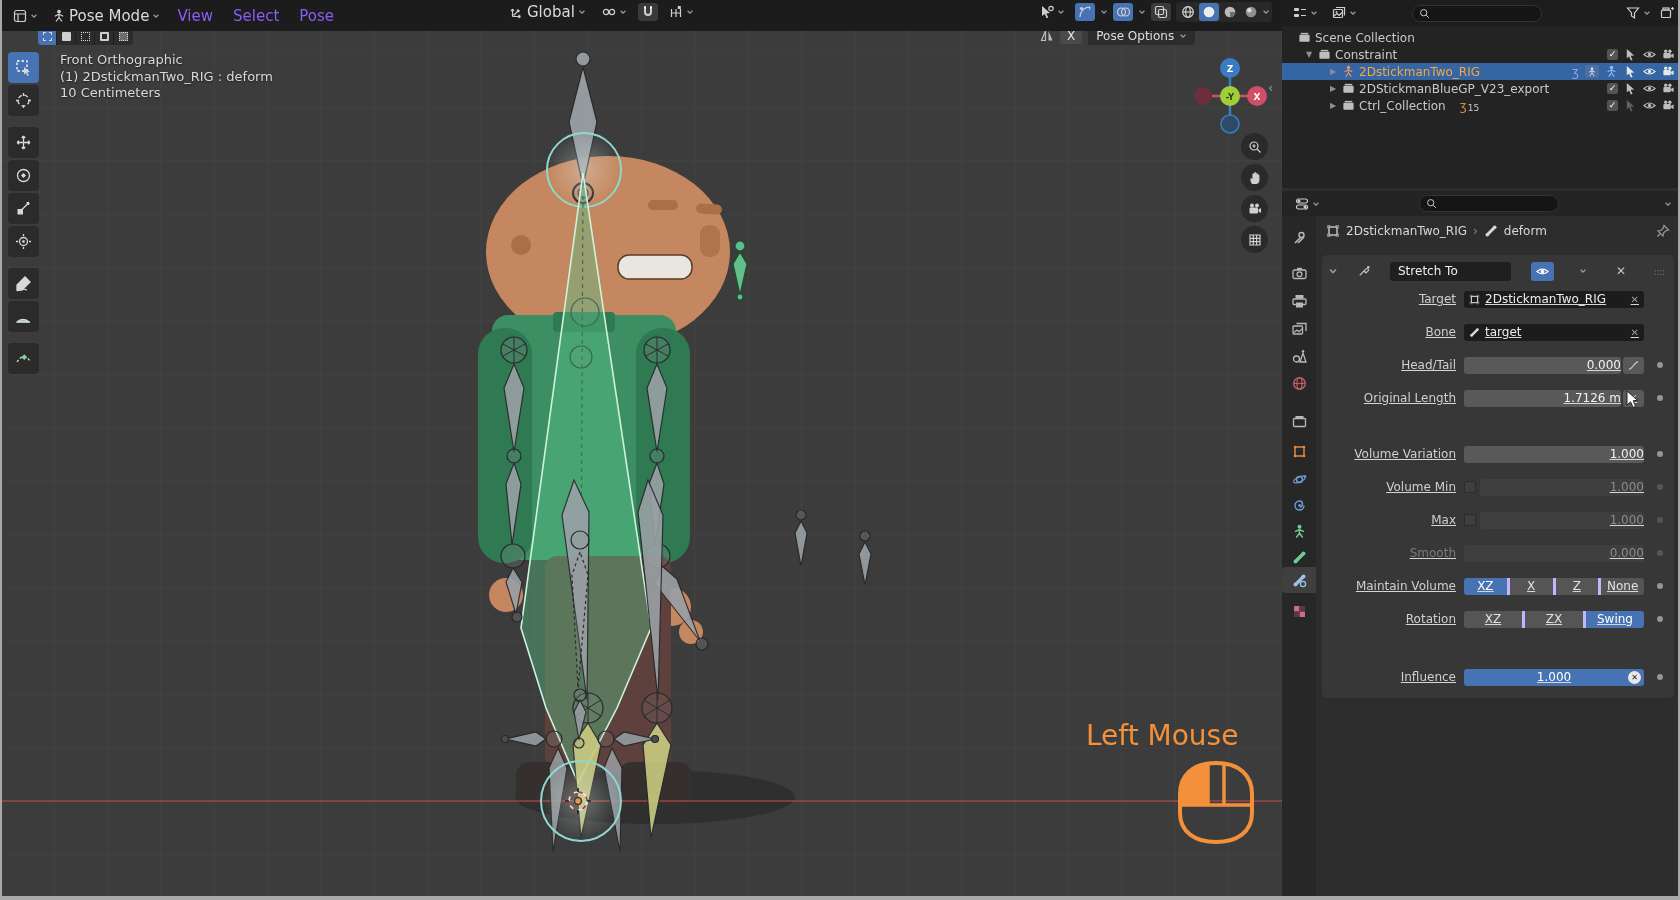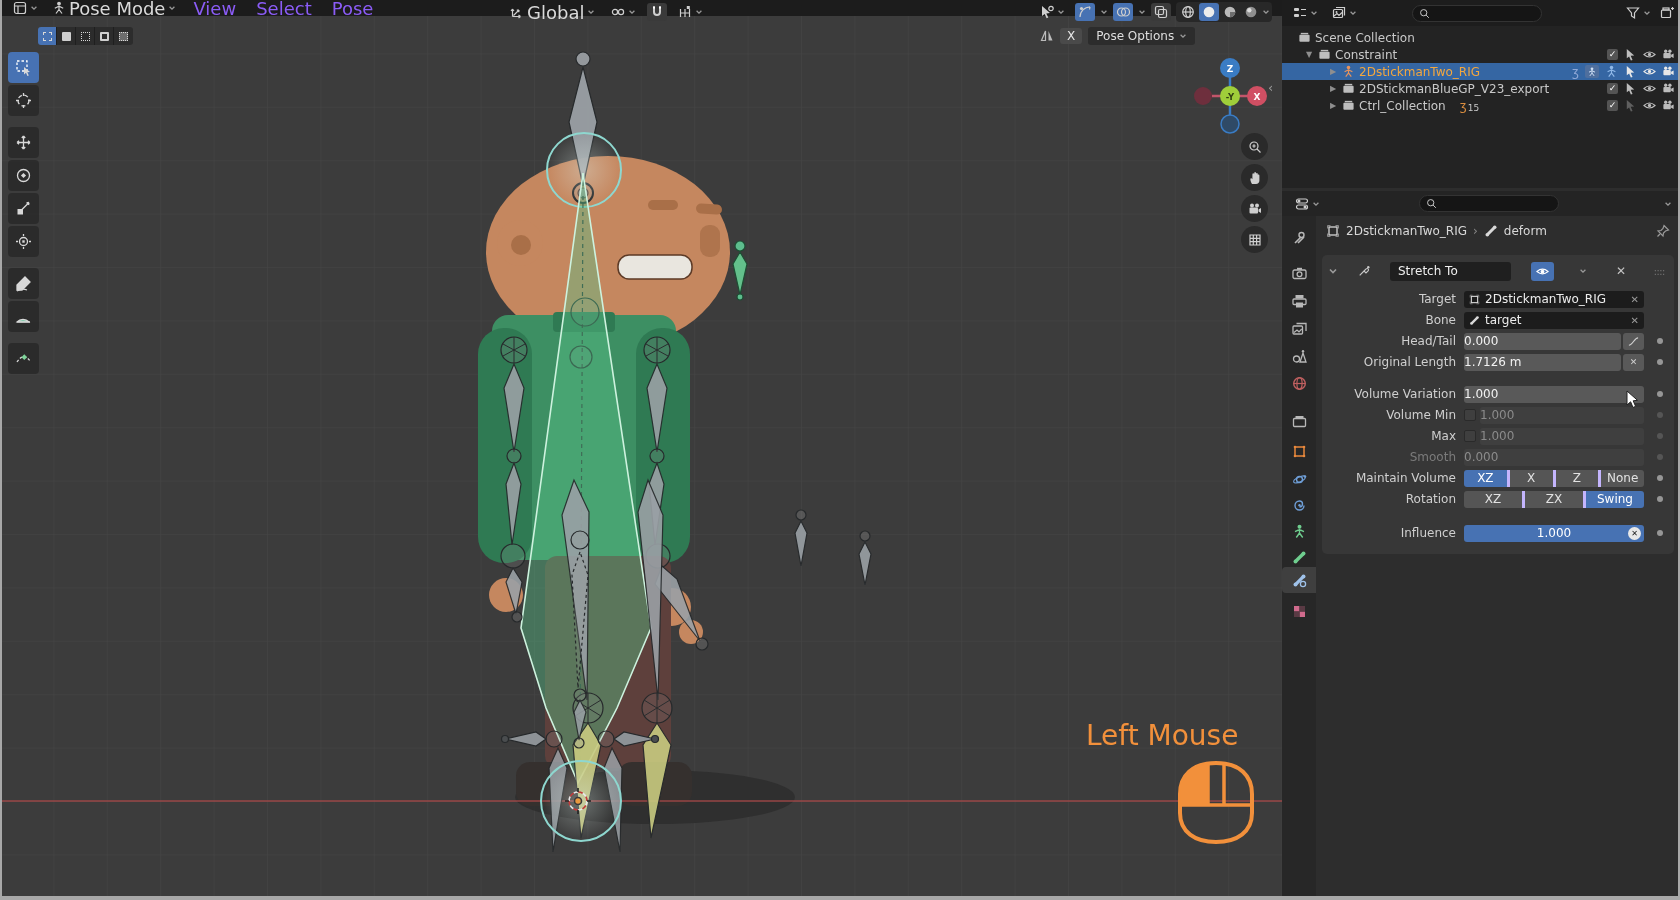--- a/index.html
+++ b/index.html
@@ -8,22 +8,22 @@
          font-family:"DejaVu Sans", sans-serif; font-size:12px; color:#d6d6d6;
          overflow:hidden; user-select:none; }
   .abs { position:absolute; }
 
   
   .frame-l { left:0; top:0; width:2px; height:900px; background:#a8a8a8; z-index:50; }
   .frame-r { right:0; top:0; width:2px; height:900px; background:#a8a8a8; z-index:50; }
   .frame-b { left:0; bottom:0; width:1680px; height:4px; background:#a8a8a8; z-index:50; }
 
   
-  .vp-header { left:0; top:0; width:1282px; height:16px; background:#1c1c1c;
-               display:flex; align-items:center; z-index:10; color:#dadada; font-size:18px; }
+  .vp-header { left:0; top:0; width:1282px; height:31px; background:#1c1c1c;
+               display:flex; align-items:center; z-index:10; color:#dadada; font-size:15px; }
   .hgroup { display:flex; align-items:center; gap:4px; }
   .menu-item { padding:2px 8px; border-radius:3px; color:#8b5cf6; }
   .ddown { display:flex; align-items:center; gap:3px; padding:2px 5px; border-radius:3px; }
   .chev { width:8px; height:8px; }
   .chev path { stroke:#9a9a9a; stroke-width:1.6; fill:none; }
   .hbtn { height:18px; min-width:20px; display:flex; align-items:center; justify-content:center;
           border-radius:3px; padding:0 3px; }
   .hbtn.on { background:#4772b3; }
   .hbtn.box { background:#3a3a3a; }
   .shade-group { display:flex; align-items:center; background:#282828; border-radius:4px; padding:1px 2px; gap:1px; }
@@ -107,29 +107,29 @@
             display:flex; align-items:center; padding:0 9px; color:#e2e2e2; }
   .addbtn .sp { flex:1; }
   .cpanel { margin:9px 6px 0 6px; background:#373737; border-radius:5px; padding:6px 6px 12px 6px; }
   .cp-head { display:flex; align-items:center; gap:20px; height:20px;justify-content:flex-end; }
   .namefield { flex:1; height:19px; background:#1f1f1f; border-radius:3px; display:flex; align-items:center;
                padding:0 8px; color:#efefef; }
   .eyebtn { width:23px; height:19px; background:#4772b3; border-radius:3px; display:flex; align-items:center; justify-content:center; }
   .cp-hbtn { width:18px; height:19px; display:flex; align-items:center; justify-content:center; color:#c4c4c4; }
   .dragdots { color:#6f6f6f; letter-spacing:-1px; font-size:11px; }
 
-  .crows { margin-top:9px; display:flex; flex-direction:column; gap:3px; }
+  .crows { margin-top:9px; display:flex; flex-direction:column; gap:15px;text-decoration:underline; }
   .prow { display:grid; grid-template-columns:128px 1fr 16px; align-items:center; column-gap:8px; height:18px; }
   .plabel { text-align:right; color:#cfcfcf; white-space:nowrap; }
   .plabel.dim { color:#7b7b7b; }
   .pfield { display:flex; align-items:center; gap:2px; }
   .objfield { flex:1; height:17px; background:#1c1c1c; border-radius:3px; display:flex; align-items:center;
               gap:5px; padding:0 5px; color:#ececec; }
   .objfield .x { margin-left:auto; color:#9a9a9a; font-size:10px; }
-  .num { flex:1; height:17px; background:#595959; border-radius:3px; text-align:left; line-height:17px; color:#f2f2f2; }
+  .num { flex:1; height:17px; background:#595959; border-radius:3px; text-align:right; line-height:17px; color:#f2f2f2; }
   .num.dis { background:#3f3f3f; color:#8b8b8b; }
   .sidebtn { width:21px; height:17px; background:#595959; border-radius:3px; display:flex; align-items:center; justify-content:center; }
   .ckbox { width:12px; height:12px; background:#3f3f3f; border:1px solid #2a2a2a; border-radius:2px; margin-right:2px; }
   .deco { width:6px; height:6px; border-radius:50%; background:#969696; justify-self:center; }
   .deco.dim { background:#555; }
   .seg { flex:1; display:flex; }
   .seg span { flex:1; height:17px; background:#555; text-align:center; line-height:17px; color:#e2e2e2;
               border-right:3px solid #c4b5fd; }
   .seg span:first-child { border-radius:3px 0 0 3px; }
   .seg span:last-child { border-radius:0 3px 3px 0; border-right:none; }
@@ -472,20 +472,25 @@
         </svg>
       </div>
     <div class="tool gap">
         <svg class="ti" viewBox="0 0 17 17">
           <path class="s" d="M2 12 Q 8.5 2 15 11" stroke-dasharray="2.5 2"></path>
           <rect x="7.3" y="5.2" width="4" height="4" transform="rotate(45 9.3 7.2)" fill="#7fd49a"></rect>
         </svg>
       </div>
   </div>
 
+  <div class="abs vp-text">
+    <div>Front Orthographic</div>
+    <div>(1) 2DstickmanTwo_RIG : deform</div>
+    <div>10 Centimeters</div>
+  </div>
 
   <svg class="abs gizmo" width="84" height="84" viewBox="0 0 84 84">
     <line x1="38" y1="25" x2="38" y2="63" stroke="#3a7cc4" stroke-width="2.4"></line>
     <line x1="20" y1="44" x2="56" y2="44" stroke="#c2556a" stroke-width="2.4"></line>
     <circle cx="11" cy="44" r="9" fill="#6e2f3d"></circle>
     <circle cx="38" cy="72" r="9" fill="#2f4a66" stroke="#3a7cc4" stroke-width="1.5"></circle>
     <circle cx="38" cy="16" r="10" fill="#3a7cc4"></circle>
     <circle cx="65" cy="44" r="10" fill="#d04f63"></circle>
     <circle cx="38" cy="44" r="10" fill="#9fce3a"></circle>
     <text x="38" y="19.5" text-anchor="middle" font-size="9" font-weight="bold" fill="#fff">Z</text>

